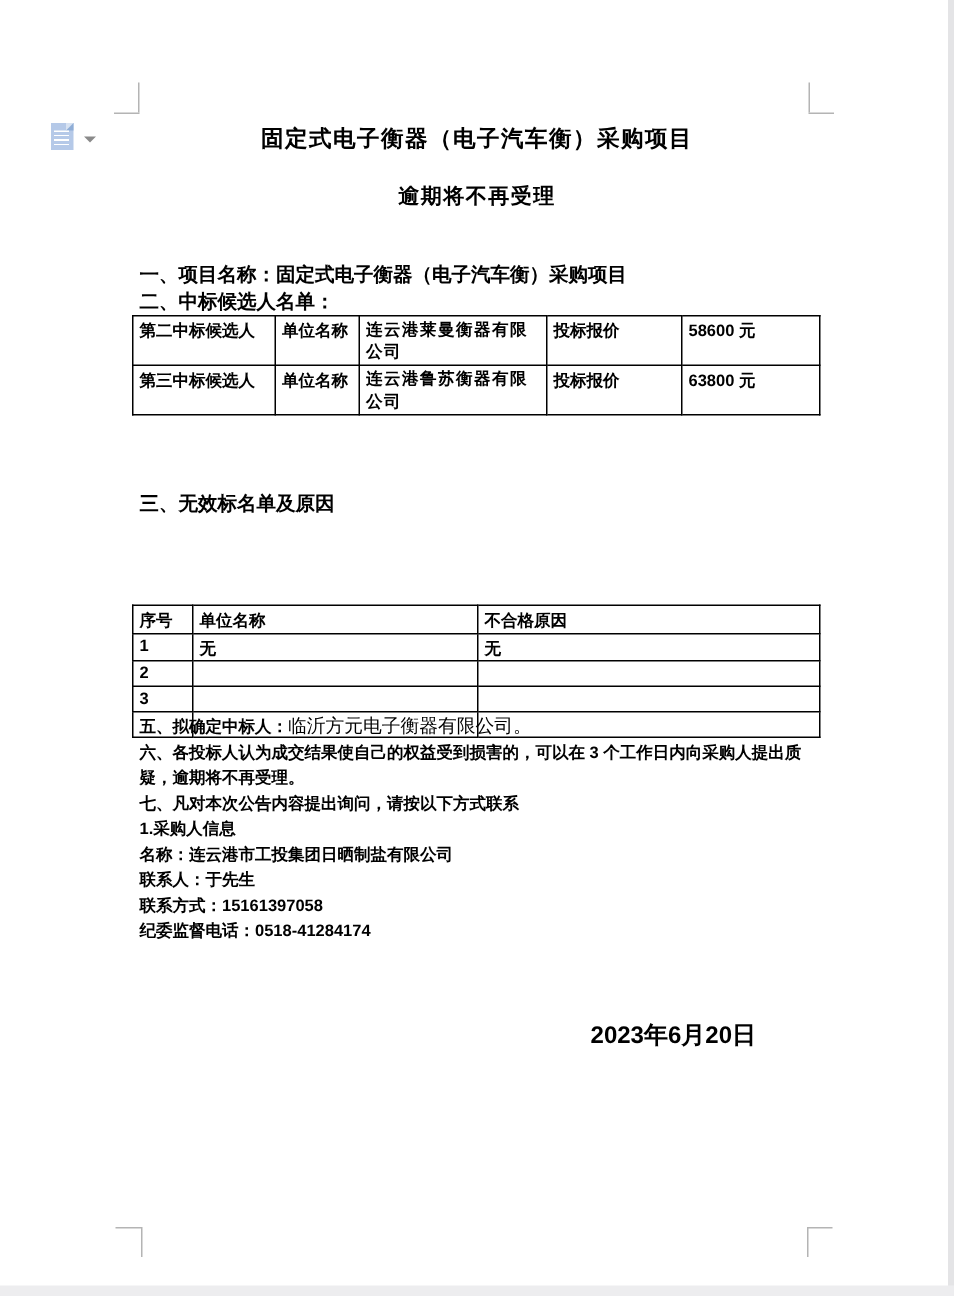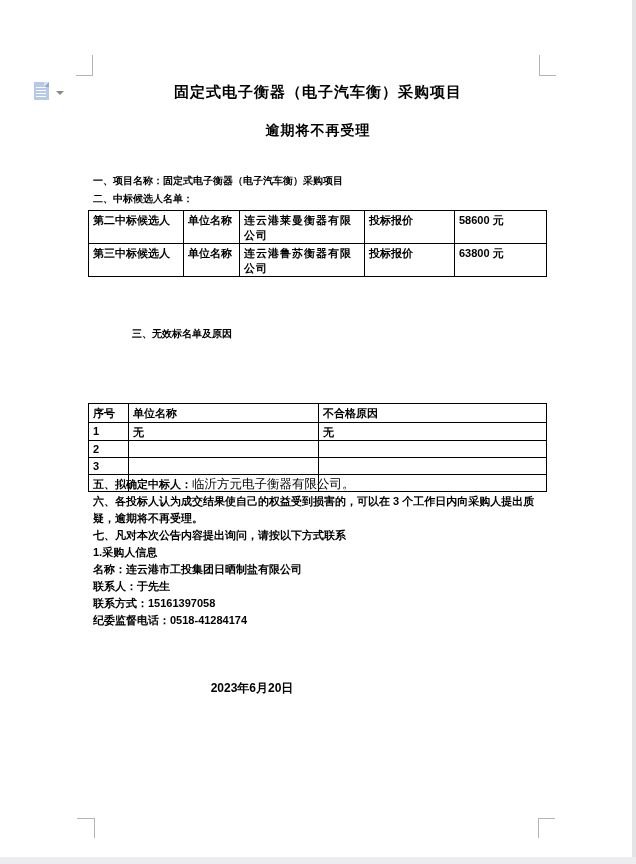--- a/index.html
+++ b/index.html
@@ -58,24 +58,24 @@
 
   .doc-title {
     position: absolute; left: 0; top: 83px; width: 636px;
     text-align: center; font-size: 15px; font-weight: bold; letter-spacing: 1px;
   }
   .doc-subtitle {
     position: absolute; left: 0; top: 122px; width: 636px;
     text-align: center; font-size: 14px; font-weight: bold; letter-spacing: 1px;
   }
 
-  .para { position: absolute; left: 93px; width: 454px; font-size: 10px; font-weight: bold; }
+  .para { position: absolute; left: 93px; width: 454px; font-size: 13px; font-weight: bold; }
   .para-s1 { top: 174px; }
   .para-s2 { top: 192px; }
-  .para-s3 { top: 327px; margin-left: 39px; }
+  .para-s3 { top: 327px; }
 
   table { border-collapse: collapse; table-layout: fixed; }
   .tbl { position: absolute; left: 88px; }
   .tbl td, .tbl th {
     border: 1.5px solid #000000;
     font-size: 11px; font-weight: bold; text-align: left;
     vertical-align: top; padding: 2px 4px 0 4px; overflow: hidden;
   }
   .tbl-candidates { top: 210px; width: 458px; }
   .tbl-candidates tr { height: 33px; }
@@ -90,21 +90,21 @@
   .body-block {
     position: absolute; left: 93px; top: 476px; width: 454px;
     font-size: 11px; font-weight: bold; line-height: 17px;
   }
   .winner-name {
     font-family: "Liberation Serif", "DejaVu Serif", serif;
     font-weight: normal; font-size: 12.5px;
   }
   .doc-date {
     position: absolute; left: 0; top: 680px; width: 504px;
-    text-align: center; font-size: 12px; font-weight: bold;
+    text-align: right; font-size: 16px; font-weight: bold;
   }
 </style>
 </head>
 <body>
 
 <div class="edge-right"></div>
 <div class="edge-bottom"></div>
 
 <div class="paste-btn">
   <span class="paste-doc"></span>

